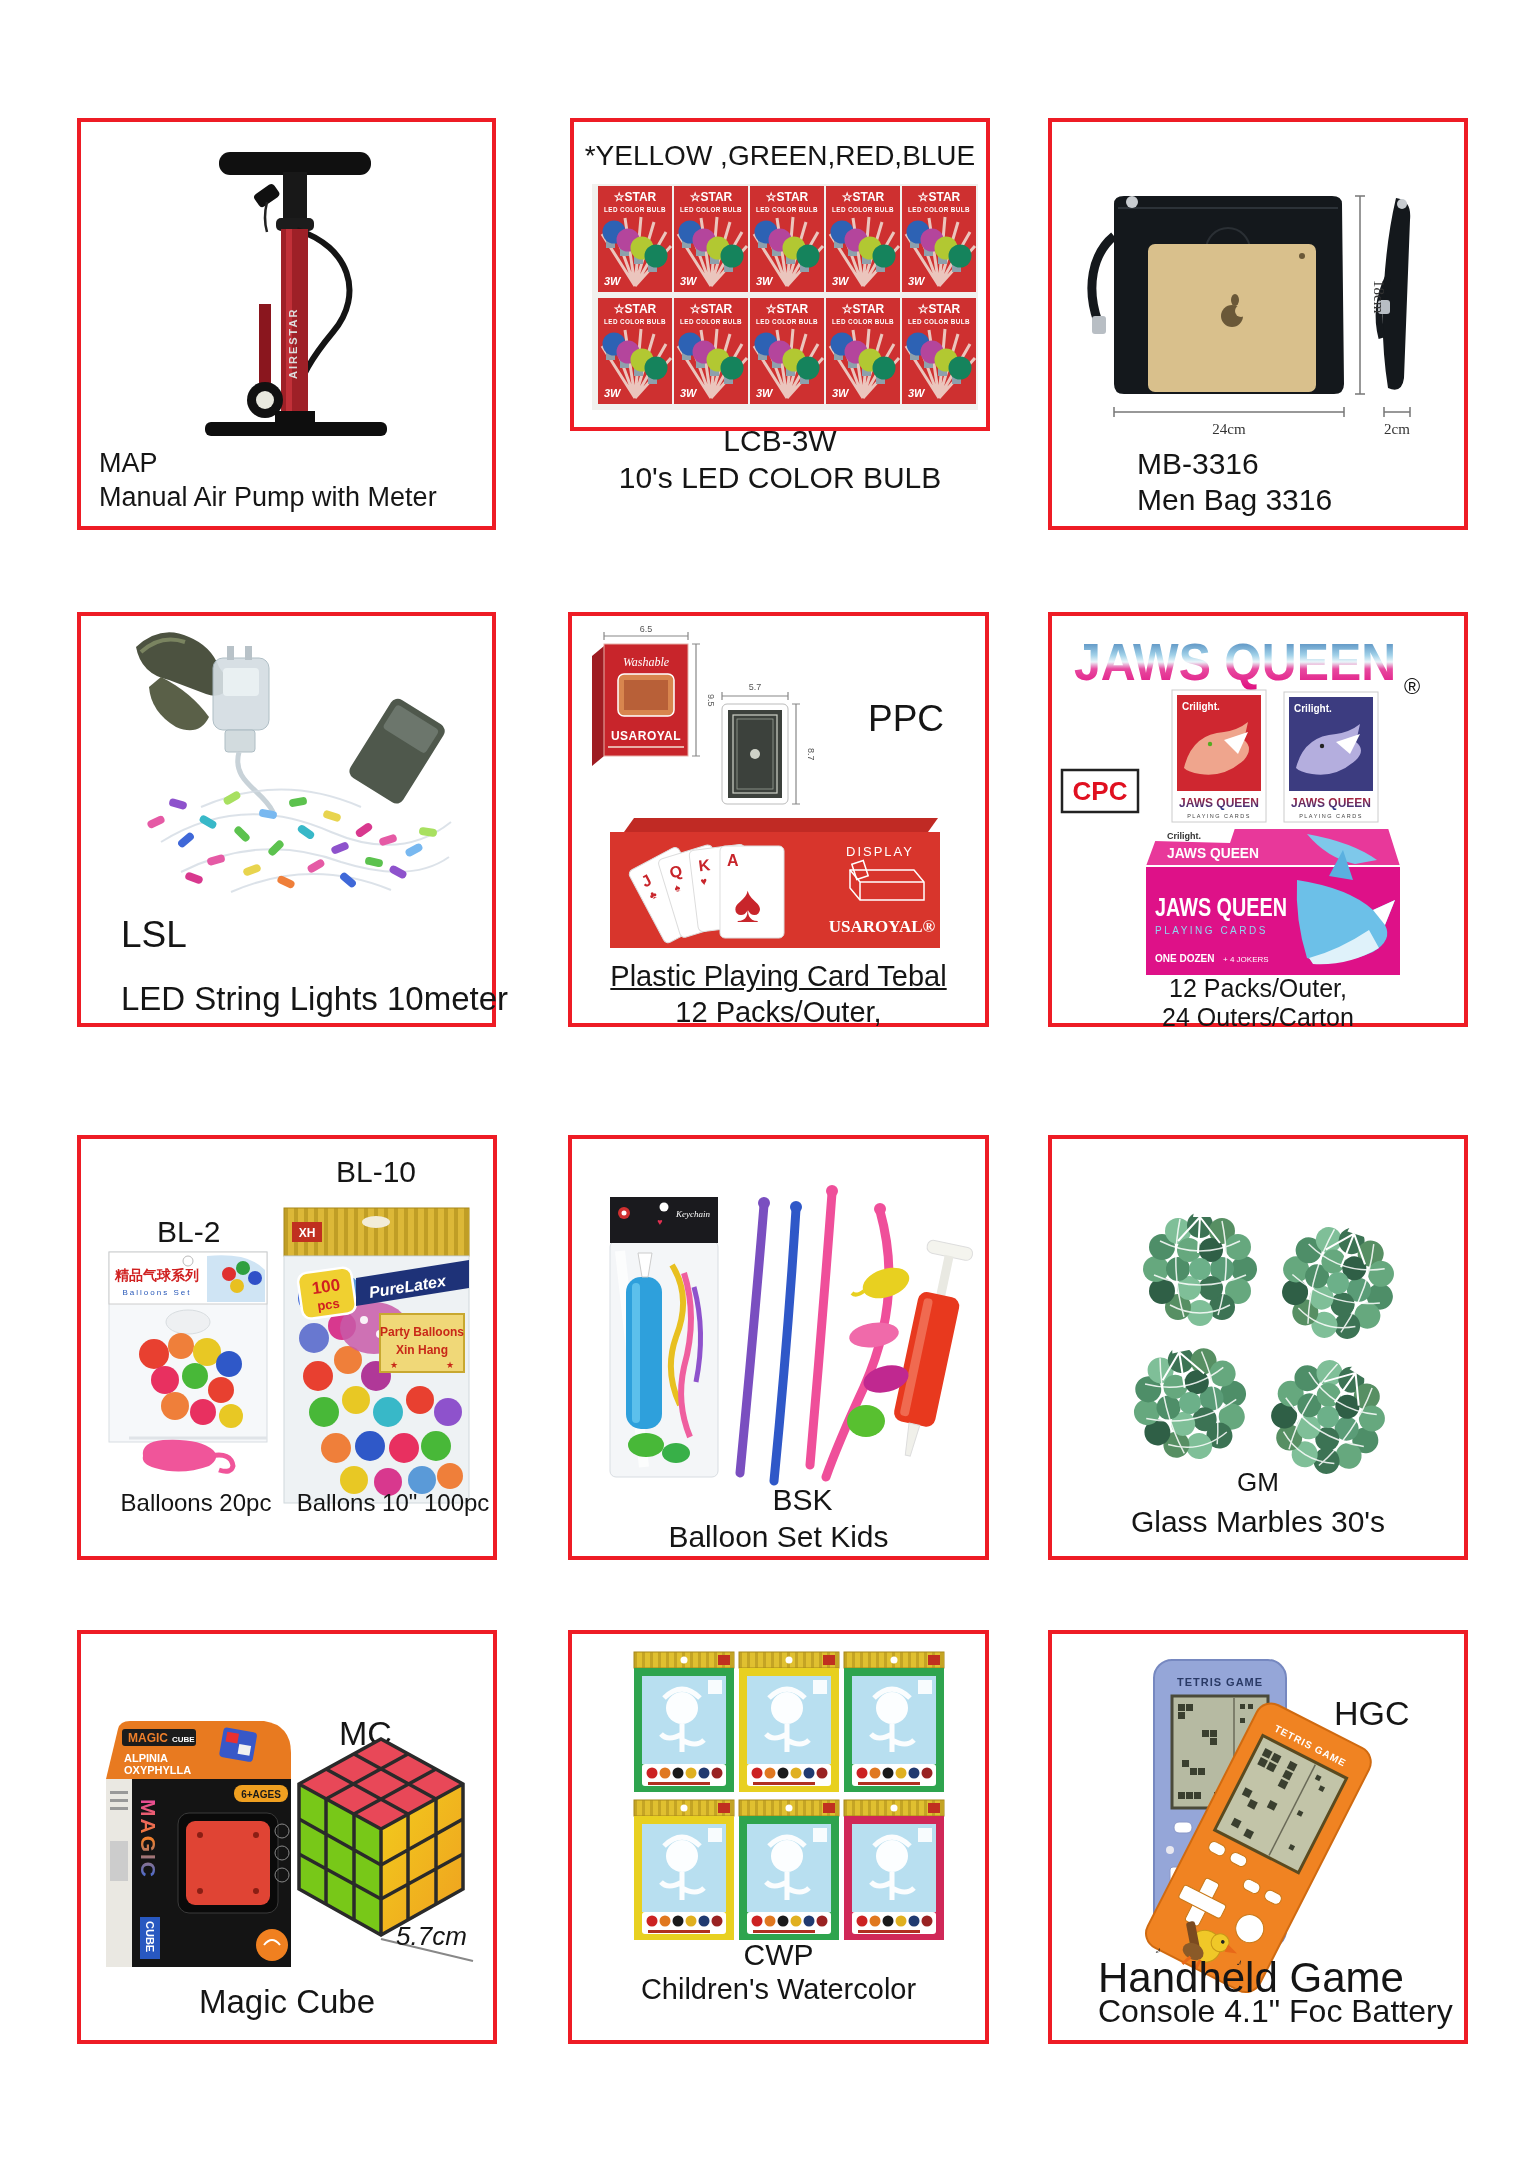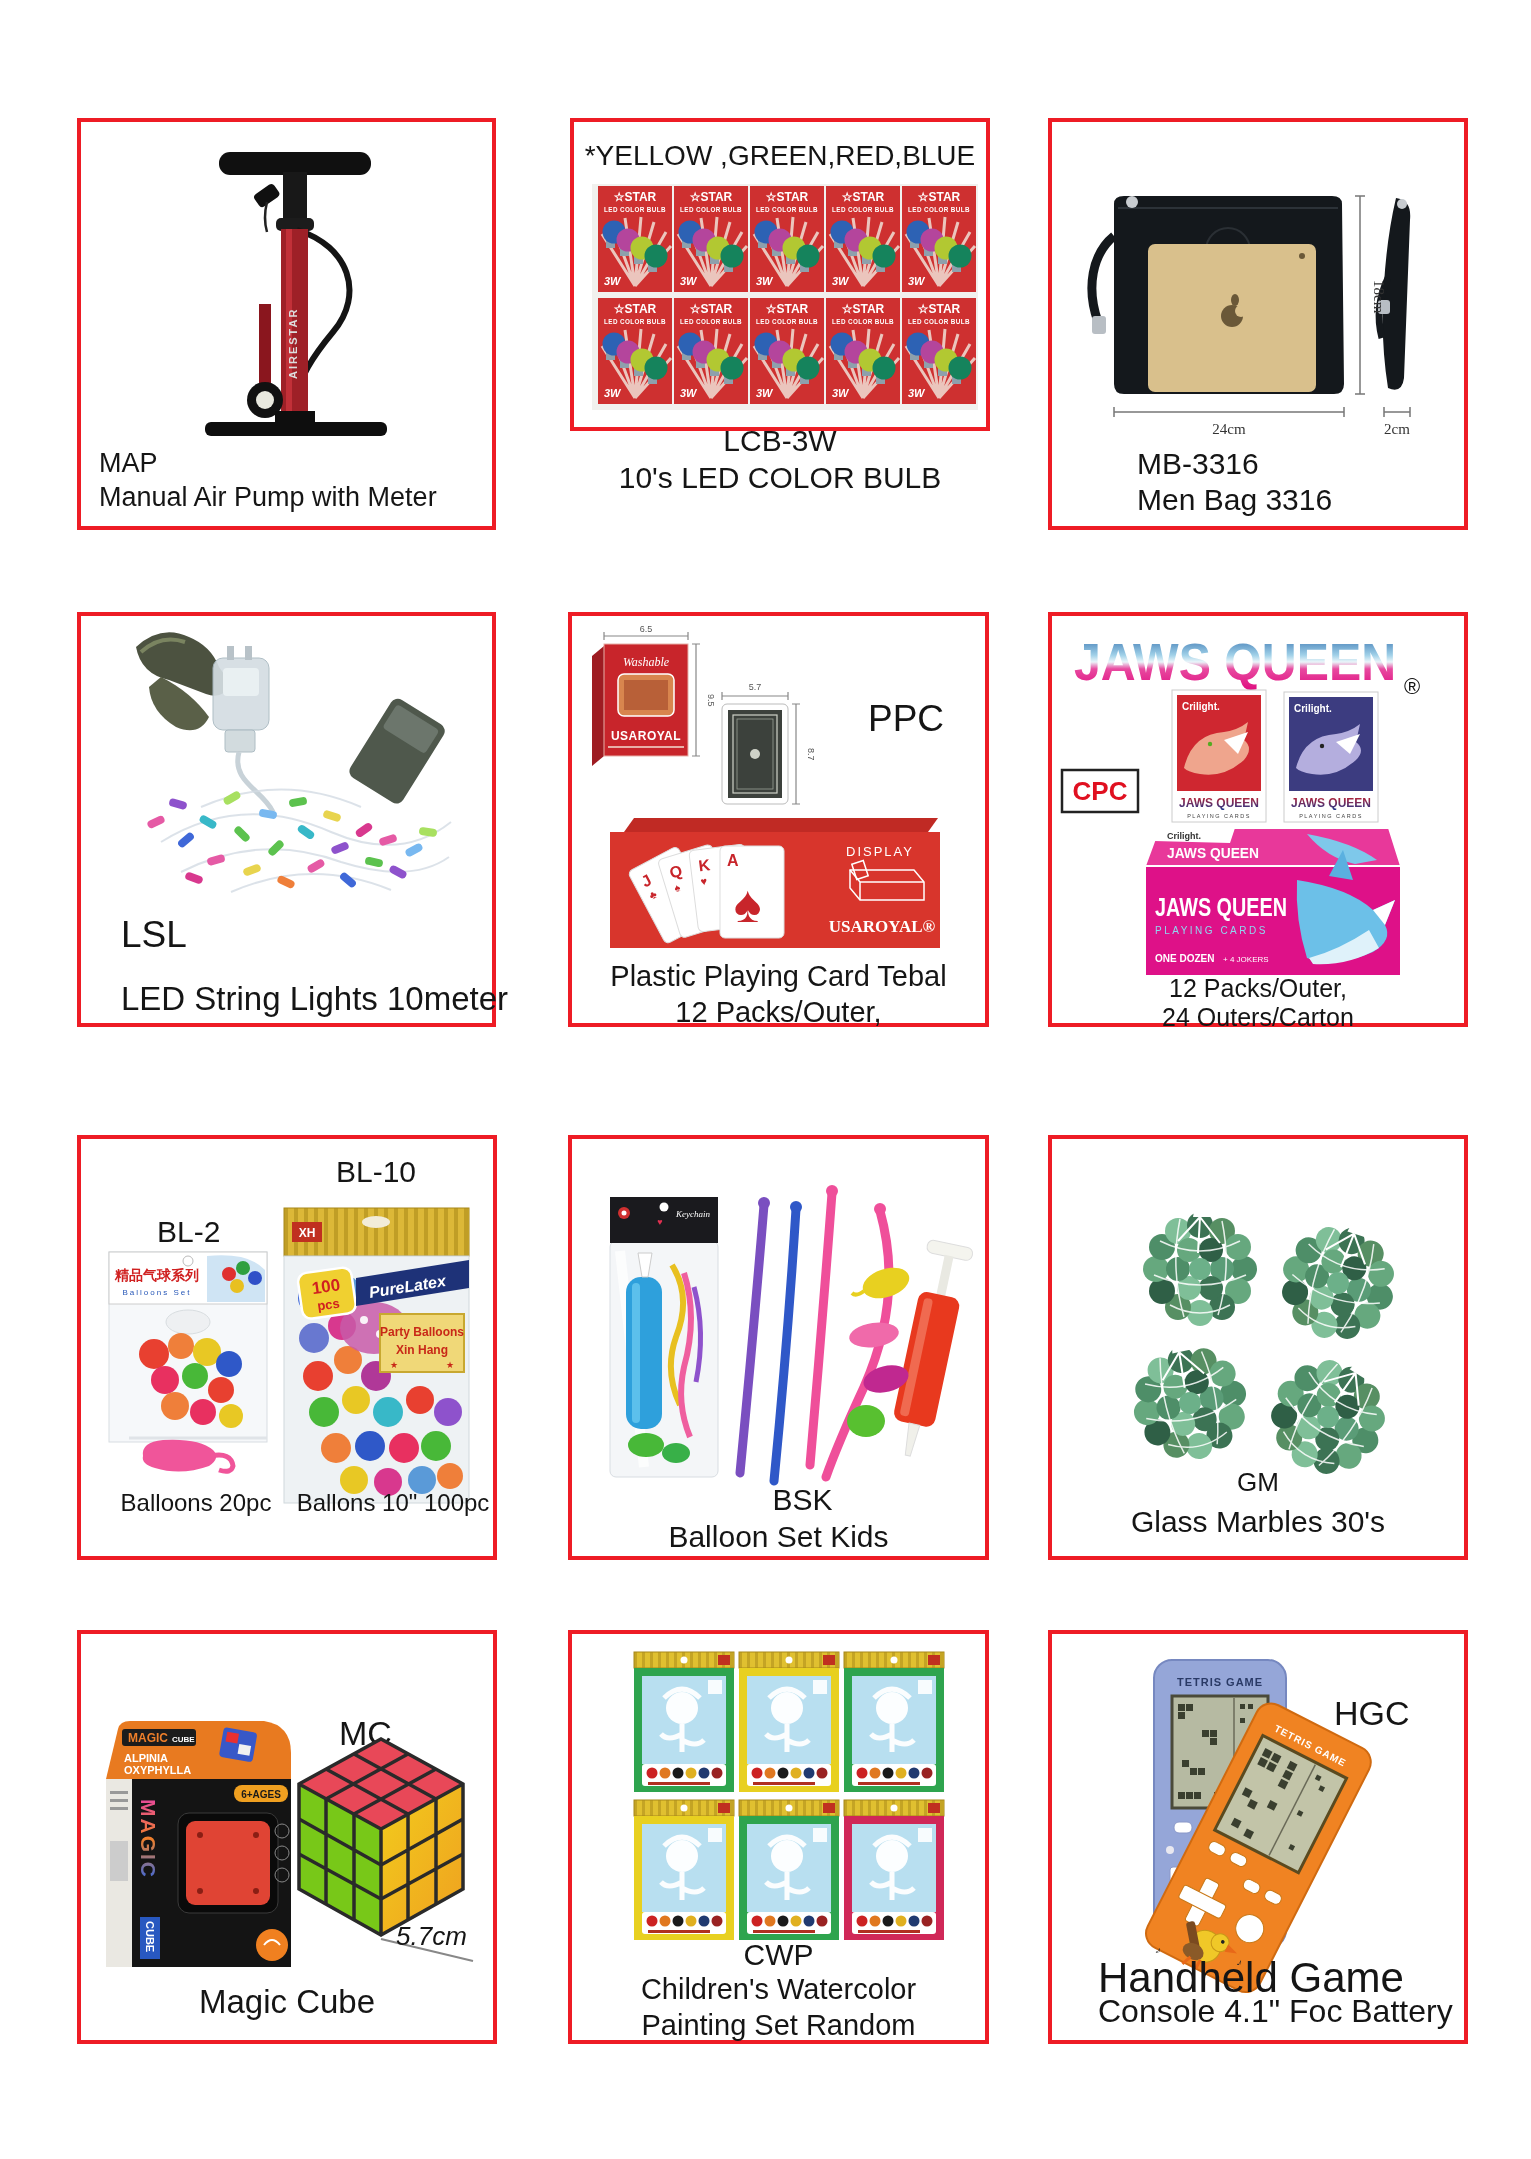--- a/index.html
+++ b/index.html
@@ -203,21 +203,21 @@
     <text x="155" y="240" font-size="16" font-weight="bold" fill="#c8252b">A</text>
     <text x="162" y="296" font-size="52" fill="#c8252b" text-anchor="start">♠</text>
     <text x="308" y="230" text-anchor="middle" font-size="13" fill="#fff" letter-spacing="2">DISPLAY</text>
     <g stroke="#fff" stroke-width="1.5" fill="none">
       <path d="M278 244 L342 244 L352 256 L352 274 L288 274 L278 262 Z"></path>
       <path d="M278 244 L288 256 L352 256 M288 256 L288 274"></path>
       <rect x="282" y="236" width="12" height="16" transform="rotate(-18 288 244)"></rect>
     </g>
     <text class="serif" x="310" y="306" text-anchor="middle" font-size="17" font-weight="bold" fill="#fff">USAROYAL®</text>
   </svg>
-  <div class="t ctr" style="top:344px;font-size:29px;">Plastic Playing Card Tebal</div>
+  <div class="t ctr" style="top:344px;font-size:29px;text-decoration:underline;">Plastic Playing Card Tebal</div>
   <div class="t ctr" style="top:380px;font-size:29px;">12 Packs/Outer,</div>
 </div>
 
 <div class="cell" style="left:1048px;top:612px;width:420px;height:415px;">
   <svg style="left:0;top:4px;width:420px;height:352px" viewBox="0 0 420 352">
     <defs>
       <linearGradient id="jg" x1="0" y1="0" x2="0" y2="1">
         <stop offset="0" stop-color="#2a66a8"></stop>
           <stop offset="0.38" stop-color="#9fd0e8"></stop>
         <stop offset="0.5" stop-color="#eaf5f9"></stop>
@@ -548,21 +548,20 @@
     </defs>
     <use href="#wpk" xlink:href="#wpk" x="62" y="2" style="--fr:#2ea44e"></use>
     <use href="#wpk" xlink:href="#wpk" x="167" y="2" style="--fr:#e8d020"></use>
     <use href="#wpk" xlink:href="#wpk" x="272" y="2" style="--fr:#2ea44e"></use>
     <use href="#wpk" xlink:href="#wpk" x="62" y="150" style="--fr:#e8d020"></use>
     <use href="#wpk" xlink:href="#wpk" x="167" y="150" style="--fr:#2ea44e"></use>
     <use href="#wpk" xlink:href="#wpk" x="272" y="150" style="--fr:#d02858"></use>
   </svg>
   <div class="t ctr" style="top:304px;font-size:30px;">CWP</div>
   <div class="t ctr" style="top:339px;font-size:29px;">Children's Watercolor</div>
-  <div class="t ctr" style="top:375px;font-size:29px;">Painting Set Random</div>
 </div>
 
 <div class="cell" style="left:1048px;top:1630px;width:420px;height:414px;">
   <div class="t" style="left:282px;top:60px;font-size:34px;">HGC</div>
   <svg style="left:0;top:18px;width:420px;height:300px" viewBox="0 0 420 300">
     <g transform="translate(102,8)">
       <rect width="132" height="288" rx="18" fill="#95a6d8" stroke="#7688c0" stroke-width="2"></rect>
       <text x="66" y="26" text-anchor="middle" font-size="11" font-weight="bold" fill="#2a3a66" letter-spacing="1">TETRIS GAME</text>
       <rect x="18" y="36" width="96" height="112" fill="#b6baa2" stroke="#4a4a3a" stroke-width="3"></rect>
       <path d="M80 38 L80 146" stroke="#6a6a58" stroke-width="1.5"></path>

